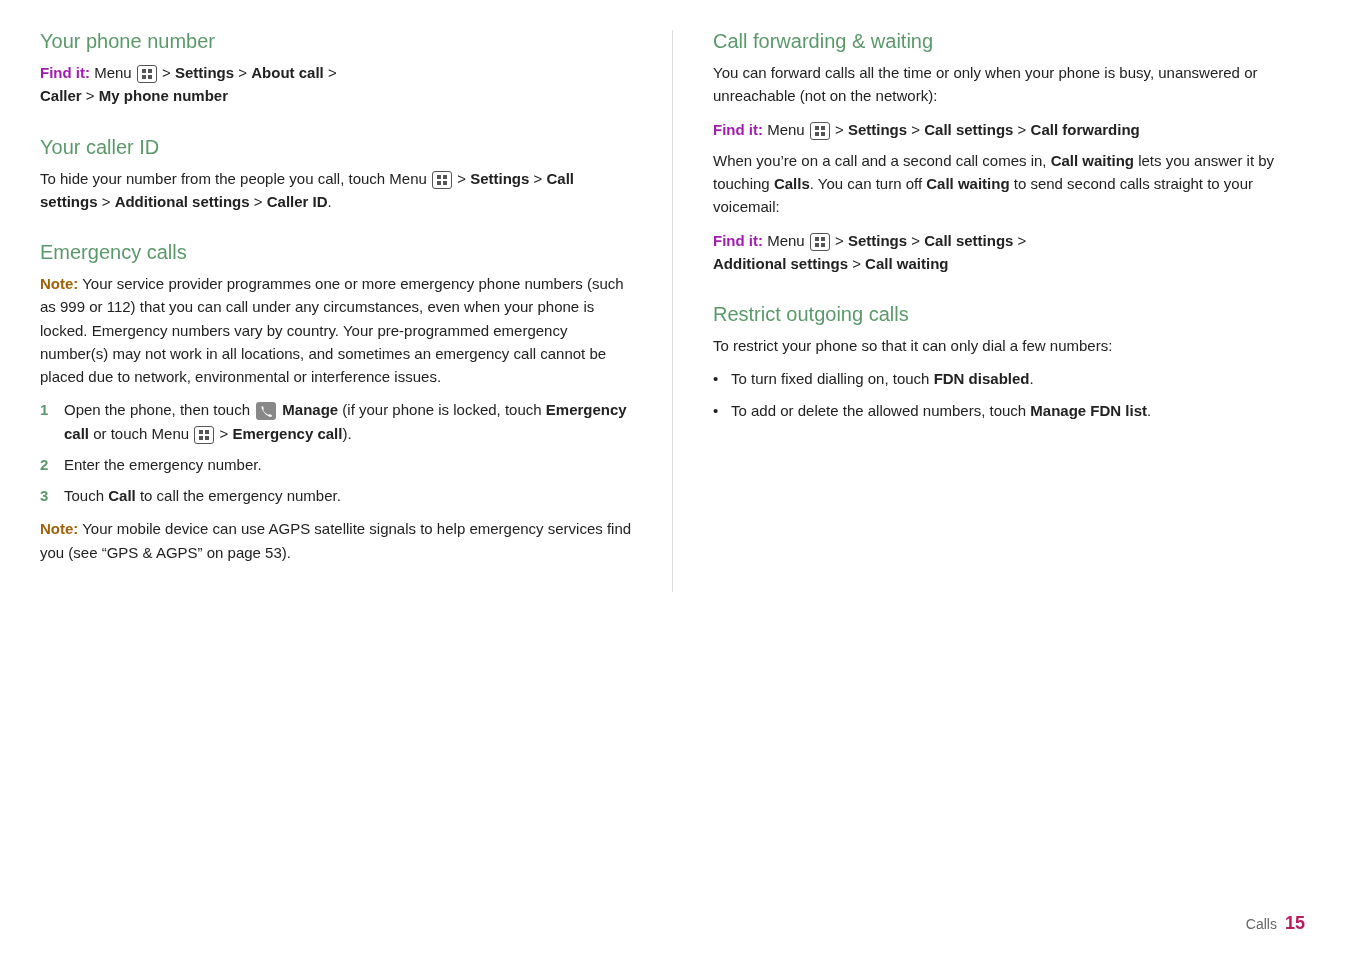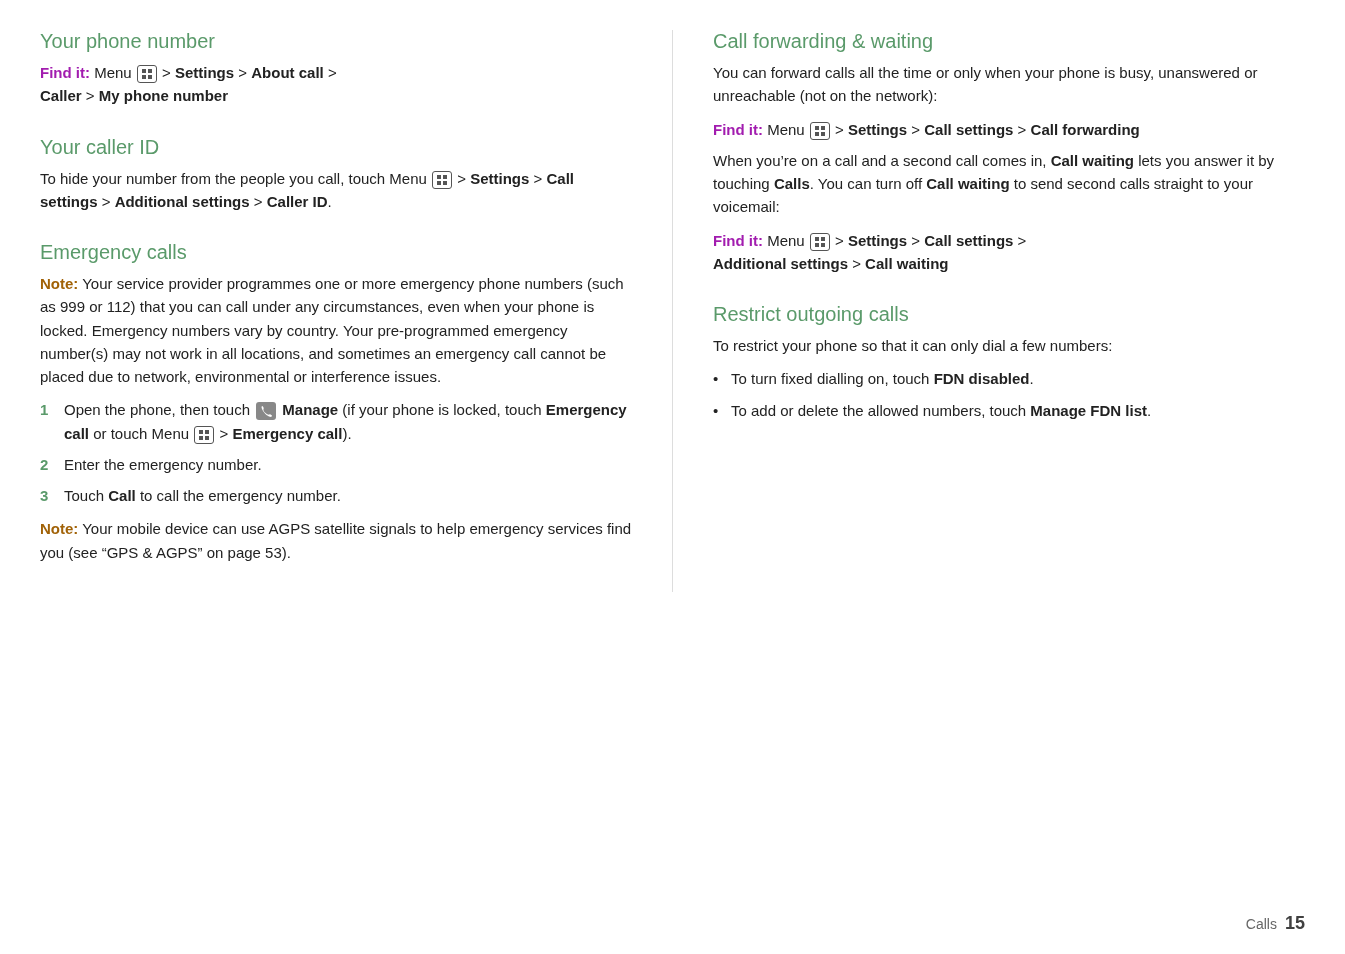--- a/index.html
+++ b/index.html
@@ -109,21 +109,21 @@
       right: 40px;
       color: #666;
       font-size: 14px;
       display: flex;
       align-items: baseline;
       gap: 8px;
     }
     .footer-page {
       font-size: 18px;
       font-weight: bold;
-      color: #404040;
+      color: #be185d;
       text-align: center;
     }
     .divider-col {
       width: 1px;
       background: #ddd;
       margin: 0;
       align-self: stretch;
     }
   </style>
 </head>

